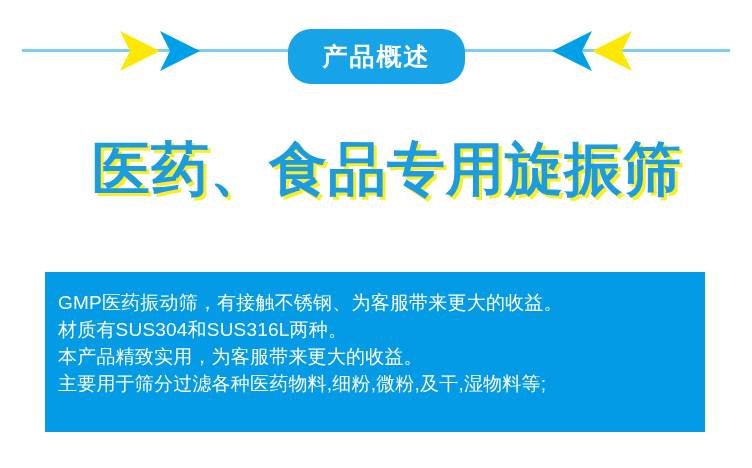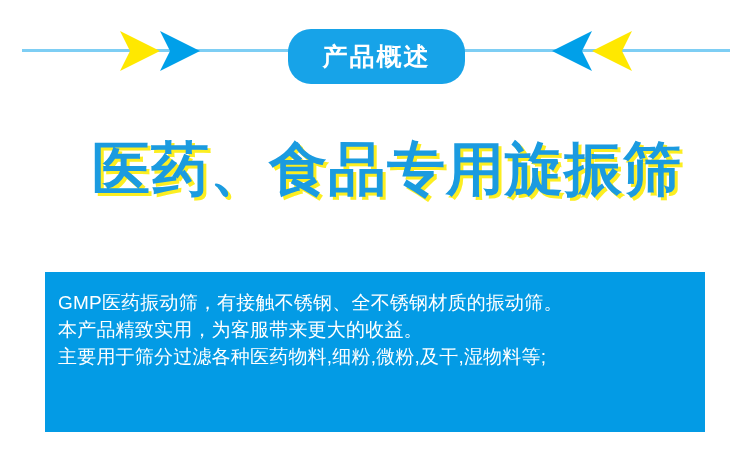--- a/index.html
+++ b/index.html
@@ -146,16 +146,17 @@
         <path d="M40 2 L0 22 L40 42 L30 22 Z" fill="#FFE800"></path>
       </svg>
     </span>
   </div>
 
 </div>
 
 <div class="headline">医药、食品专用旋振筛</div>
 
 <div class="info-box">
-  <div class="info-line">GMP医药振动筛，有接触不锈钢、全不锈钢材质的振动筛。</div>
+  <div class="info-line">GMP医药振动筛，有接触不锈钢、为客服带来更大的收益。</div>
+  <div class="info-line">材质有SUS304和SUS316L两种。</div>
   <div class="info-line">本产品精致实用，为客服带来更大的收益。</div>
   <div class="info-line">主要用于筛分过滤各种医药物料,细粉,微粉,及干,湿物料等;</div>
 </div>
 
 </body></html>

